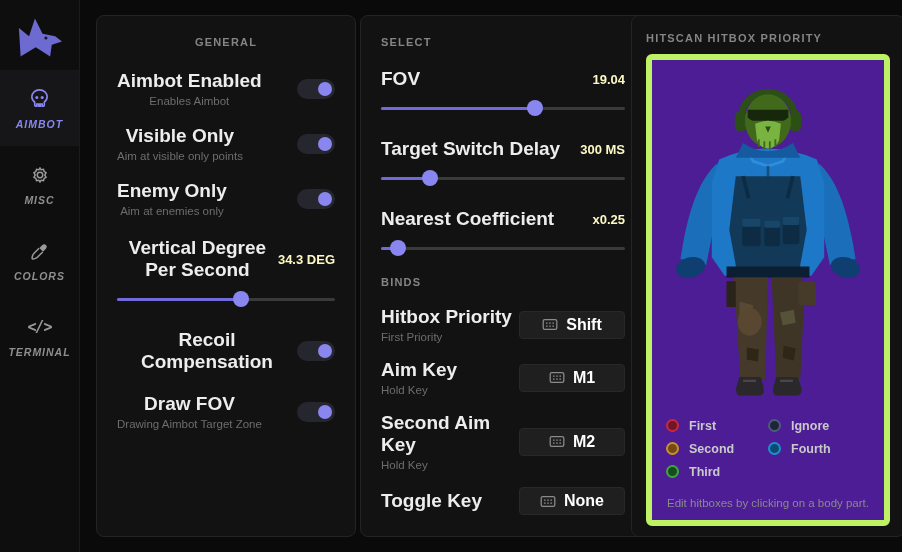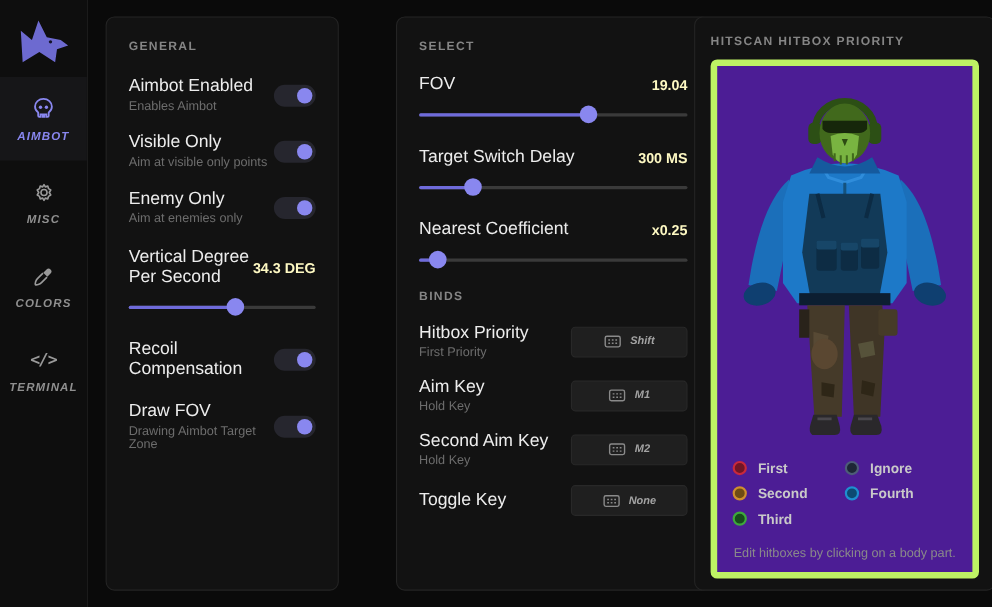--- a/index.html
+++ b/index.html
@@ -13,26 +13,26 @@
   .nav { display:flex; flex-direction:column; }
   .nav-item { height:76px; display:flex; flex-direction:column; align-items:center; justify-content:center; gap:7px; cursor:pointer; }
   .nav-item .nav-label { font-size:10.5px; letter-spacing:1px; color:#8f8f8f; font-weight:bold; }
   .nav-item.active { background:#161618; }
   .nav-item.active .nav-label { color:#8987ef; }
   .nav-icon { width:24px; height:24px; display:flex; align-items:center; justify-content:center; }
   .code-glyph { font-family:"DejaVu Sans Mono", monospace; font-size:15px; color:#9a9a9a; font-weight:bold; letter-spacing:-1px; }
 
   
   .panel { position:absolute; top:15px; height:522px; background:#121212; border:1px solid #242424; border-radius:8px; padding:20px 20px; }
-  .panel-general { left:96px;  width:212px; }
+  .panel-general { left:96px;  width:260px;text-align:center; }
   .panel-select  { left:360px; width:286px; }
   .panel-hitbox  { left:631px; width:274px; padding:16px 14px; }
   .panel-title { font-size:11px; font-weight:bold; letter-spacing:1.2px; color:#858585; }
 
-  .lbl { font-size:16px; font-weight:normal; color:#ededed; }
+  .lbl { font-size:19px; font-weight:bold; color:#ededed; }
   .sub { font-size:11.5px; color:#6d6d6d; margin-top:3px; }
   .val { font-size:13px; font-weight:bold; color:#fef9c3; white-space:nowrap; }
 
   .row { display:flex; justify-content:space-between; align-items:center; }
 
   
   .toggle { width:38px; height:20px; border-radius:10px; background:#26262e; position:relative; cursor:pointer; flex:none; }
   .toggle .knob { position:absolute; top:3px; width:14px; height:14px; border-radius:50%; background:#8987ef; }
   .toggle.on .knob { right:3px; }
 
@@ -43,21 +43,21 @@
   .slider .thumb { position:absolute; top:0; width:16px; height:16px; border-radius:50%; background:#8987ef; transform:translateX(-50%); }
 
   
   .mb22 { margin-bottom:22px; } .mb20 { margin-bottom:20px; } .mb18 { margin-bottom:18px; }
   .mb26 { margin-bottom:26px; } .mb16 { margin-bottom:16px; }
   .mt6 { margin-top:6px; }
 
   
   .bind-btn { width:106px; height:28px; background:#1f1f1f; border:1px solid #282828; border-radius:4px;
               display:flex; align-items:center; justify-content:center; gap:8px; cursor:pointer; flex:none; }
-  .bind-key { font-size:10px; font-weight:bold; color:#a3a3a3;font-style:italic; }
+  .bind-key { font-size:16px; font-weight:bold; color:#ffffff; }
 
   
   .model-box { margin-top:10px; height:472px; background:#4c1d95; border:6px solid #bef264; border-radius:6px; padding:8px 10px 10px; }
   .model-wrap { display:flex; justify-content:center; height:338px; }
   .legend { display:grid; grid-auto-flow:column; grid-template-rows:repeat(3,23px); grid-template-columns:1fr 1fr; margin:8px 4px 0; }
   .legend-item { display:flex; align-items:center; gap:10px; cursor:pointer; }
   .legend-dot { width:13px; height:13px; border-radius:50%; border:2.5px solid #fff; flex:none; }
   .legend-label { font-size:12.5px; color:#c9c9c9; font-weight:bold; }
   .hint { margin-top:14px; font-size:11.5px; color:#8a8a8a; text-align:center; }
 </style>

